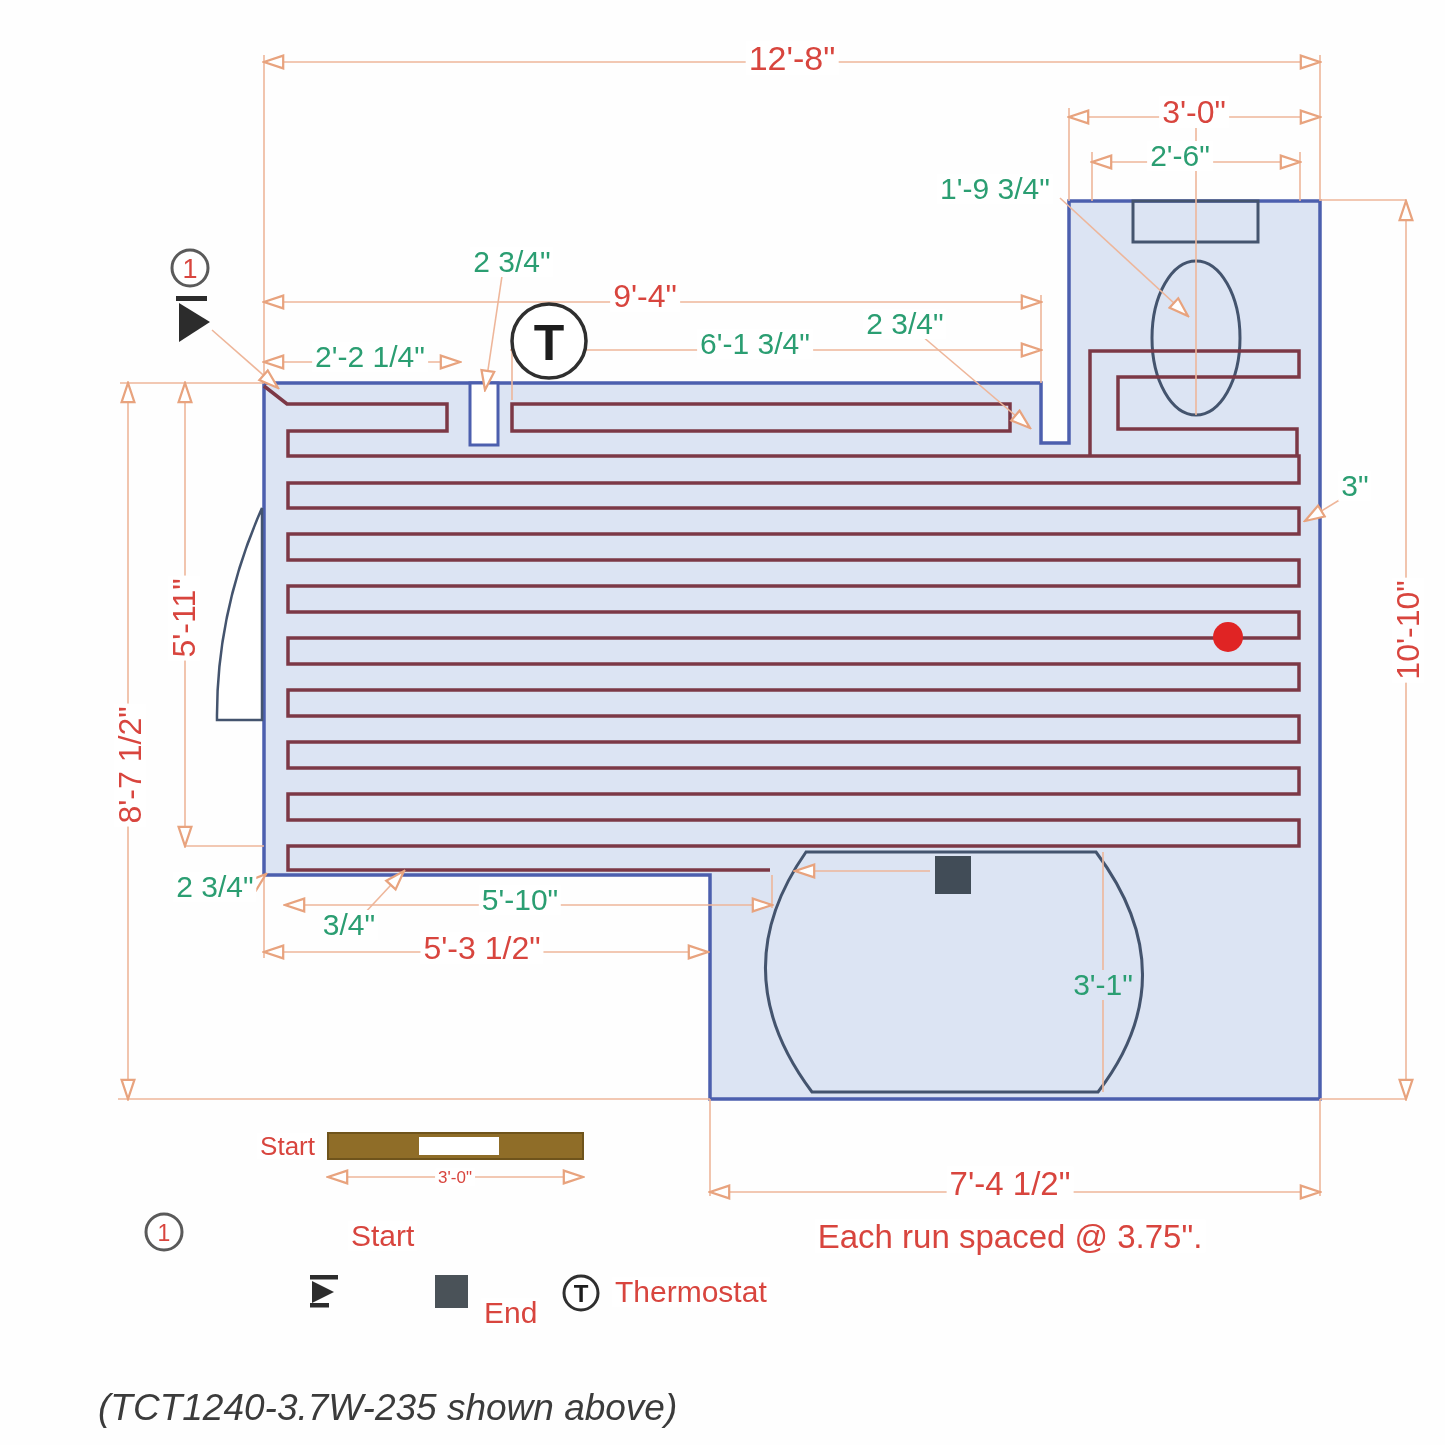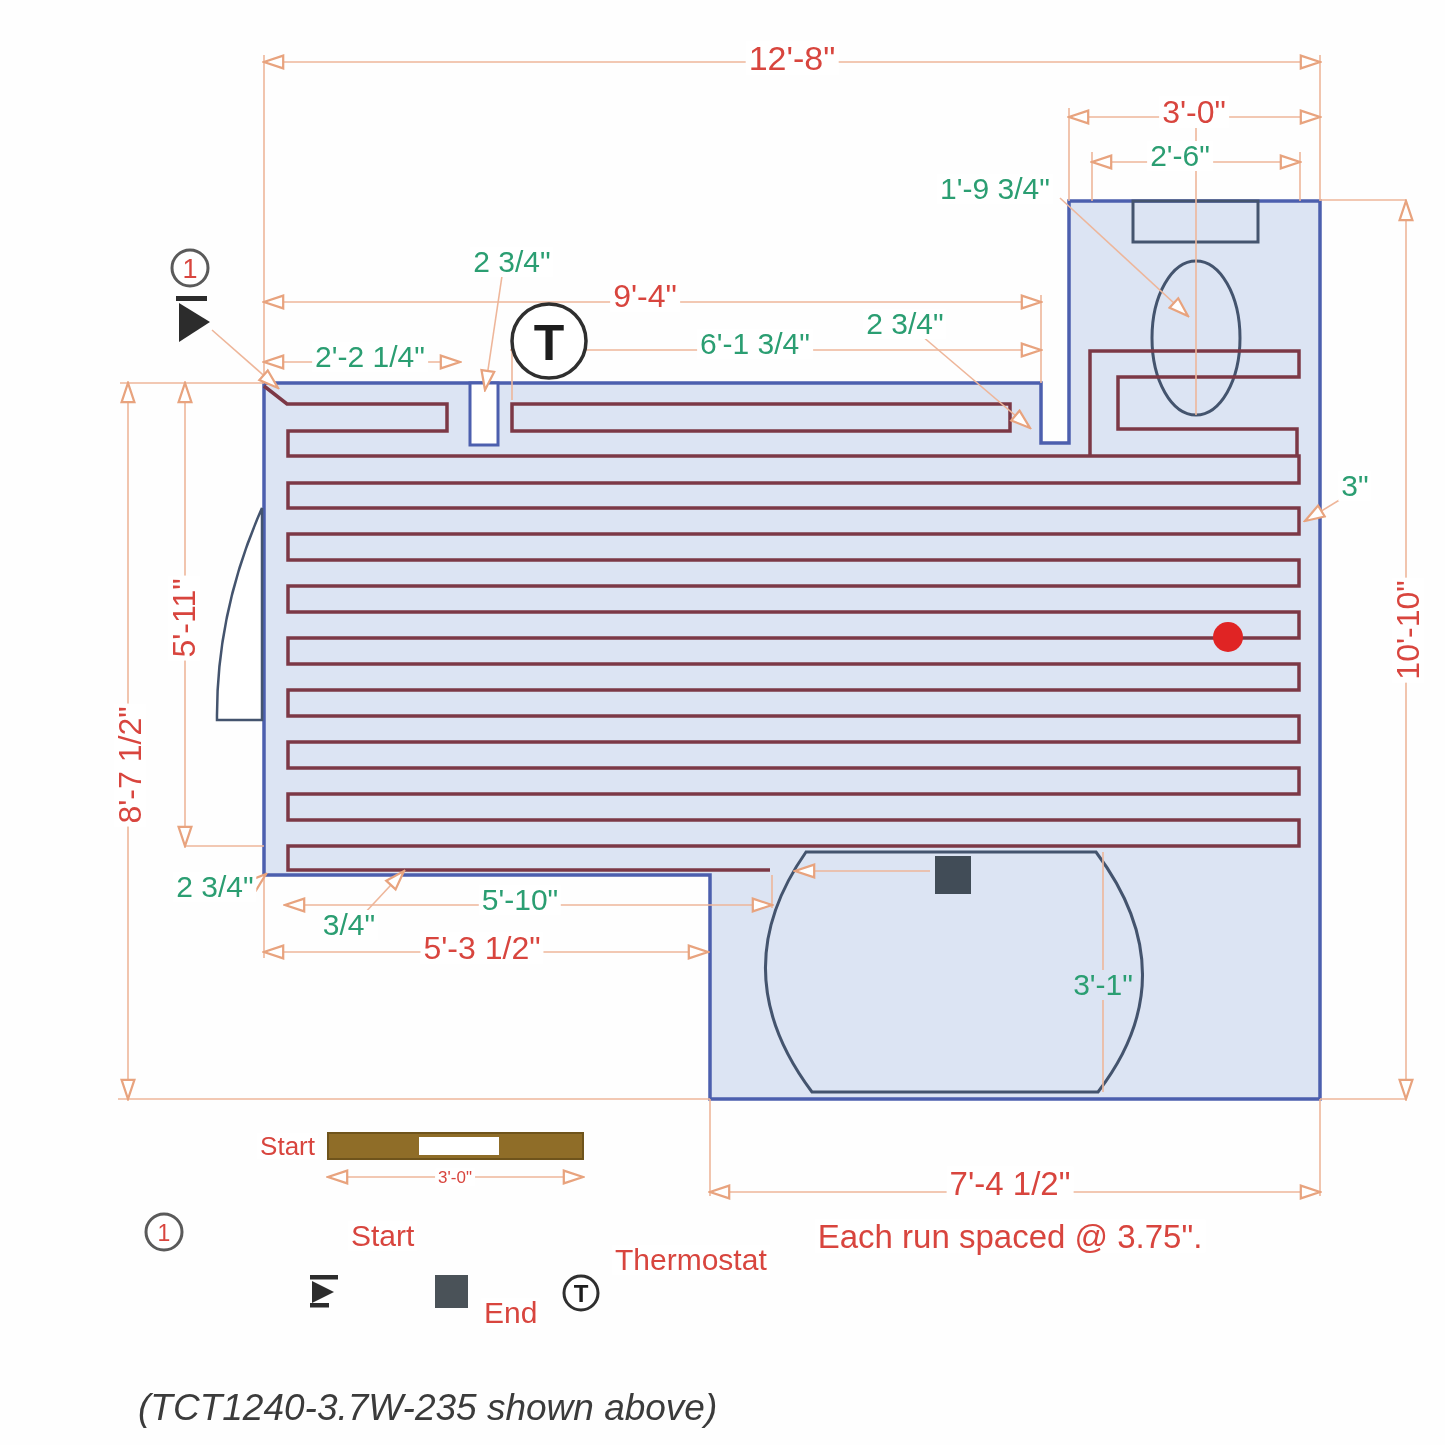--- a/index.html
+++ b/index.html
@@ -153,18 +153,18 @@
 <div class="lbl sym tmain" style="left:549px;top:343px;">T</div>
 <div class="lbl sym c1" style="left:190px;top:269px;">1</div>
 <div class="lbl sym c1s" style="left:164px;top:1233px;">1</div>
 <div class="lbl sym tsmall" style="left:581px;top:1294px;">T</div>
 
 <div class="lbl red rightal scalelbl" style="left:318px;top:1146px;">Start</div>
 <div class="lbl red small" style="left:455px;top:1177px;">3'-0"</div>
 
 <div class="lbl red leftal" style="left:348px;top:1236px;">Start</div>
 <div class="lbl red leftal" style="left:481px;top:1291px;margin-top:22px;">End</div>
-<div class="lbl red leftal" style="left:612px;top:1260px;">Thermostat</div>
+<div class="lbl red leftal" style="left:612px;top:1292px;">Thermostat</div>
 <div class="lbl red note" style="left:1010px;top:1236px;">Each run spaced @ 3.75".</div>
 
-<div class="lbl leftal caption" style="left:95px;top:1407px;margin-left:40px;">(TCT1240-3.7W-235 shown above)</div>
+<div class="lbl leftal caption" style="left:95px;top:1407px;">(TCT1240-3.7W-235 shown above)</div>
 
 </div>
 
 </body></html>

